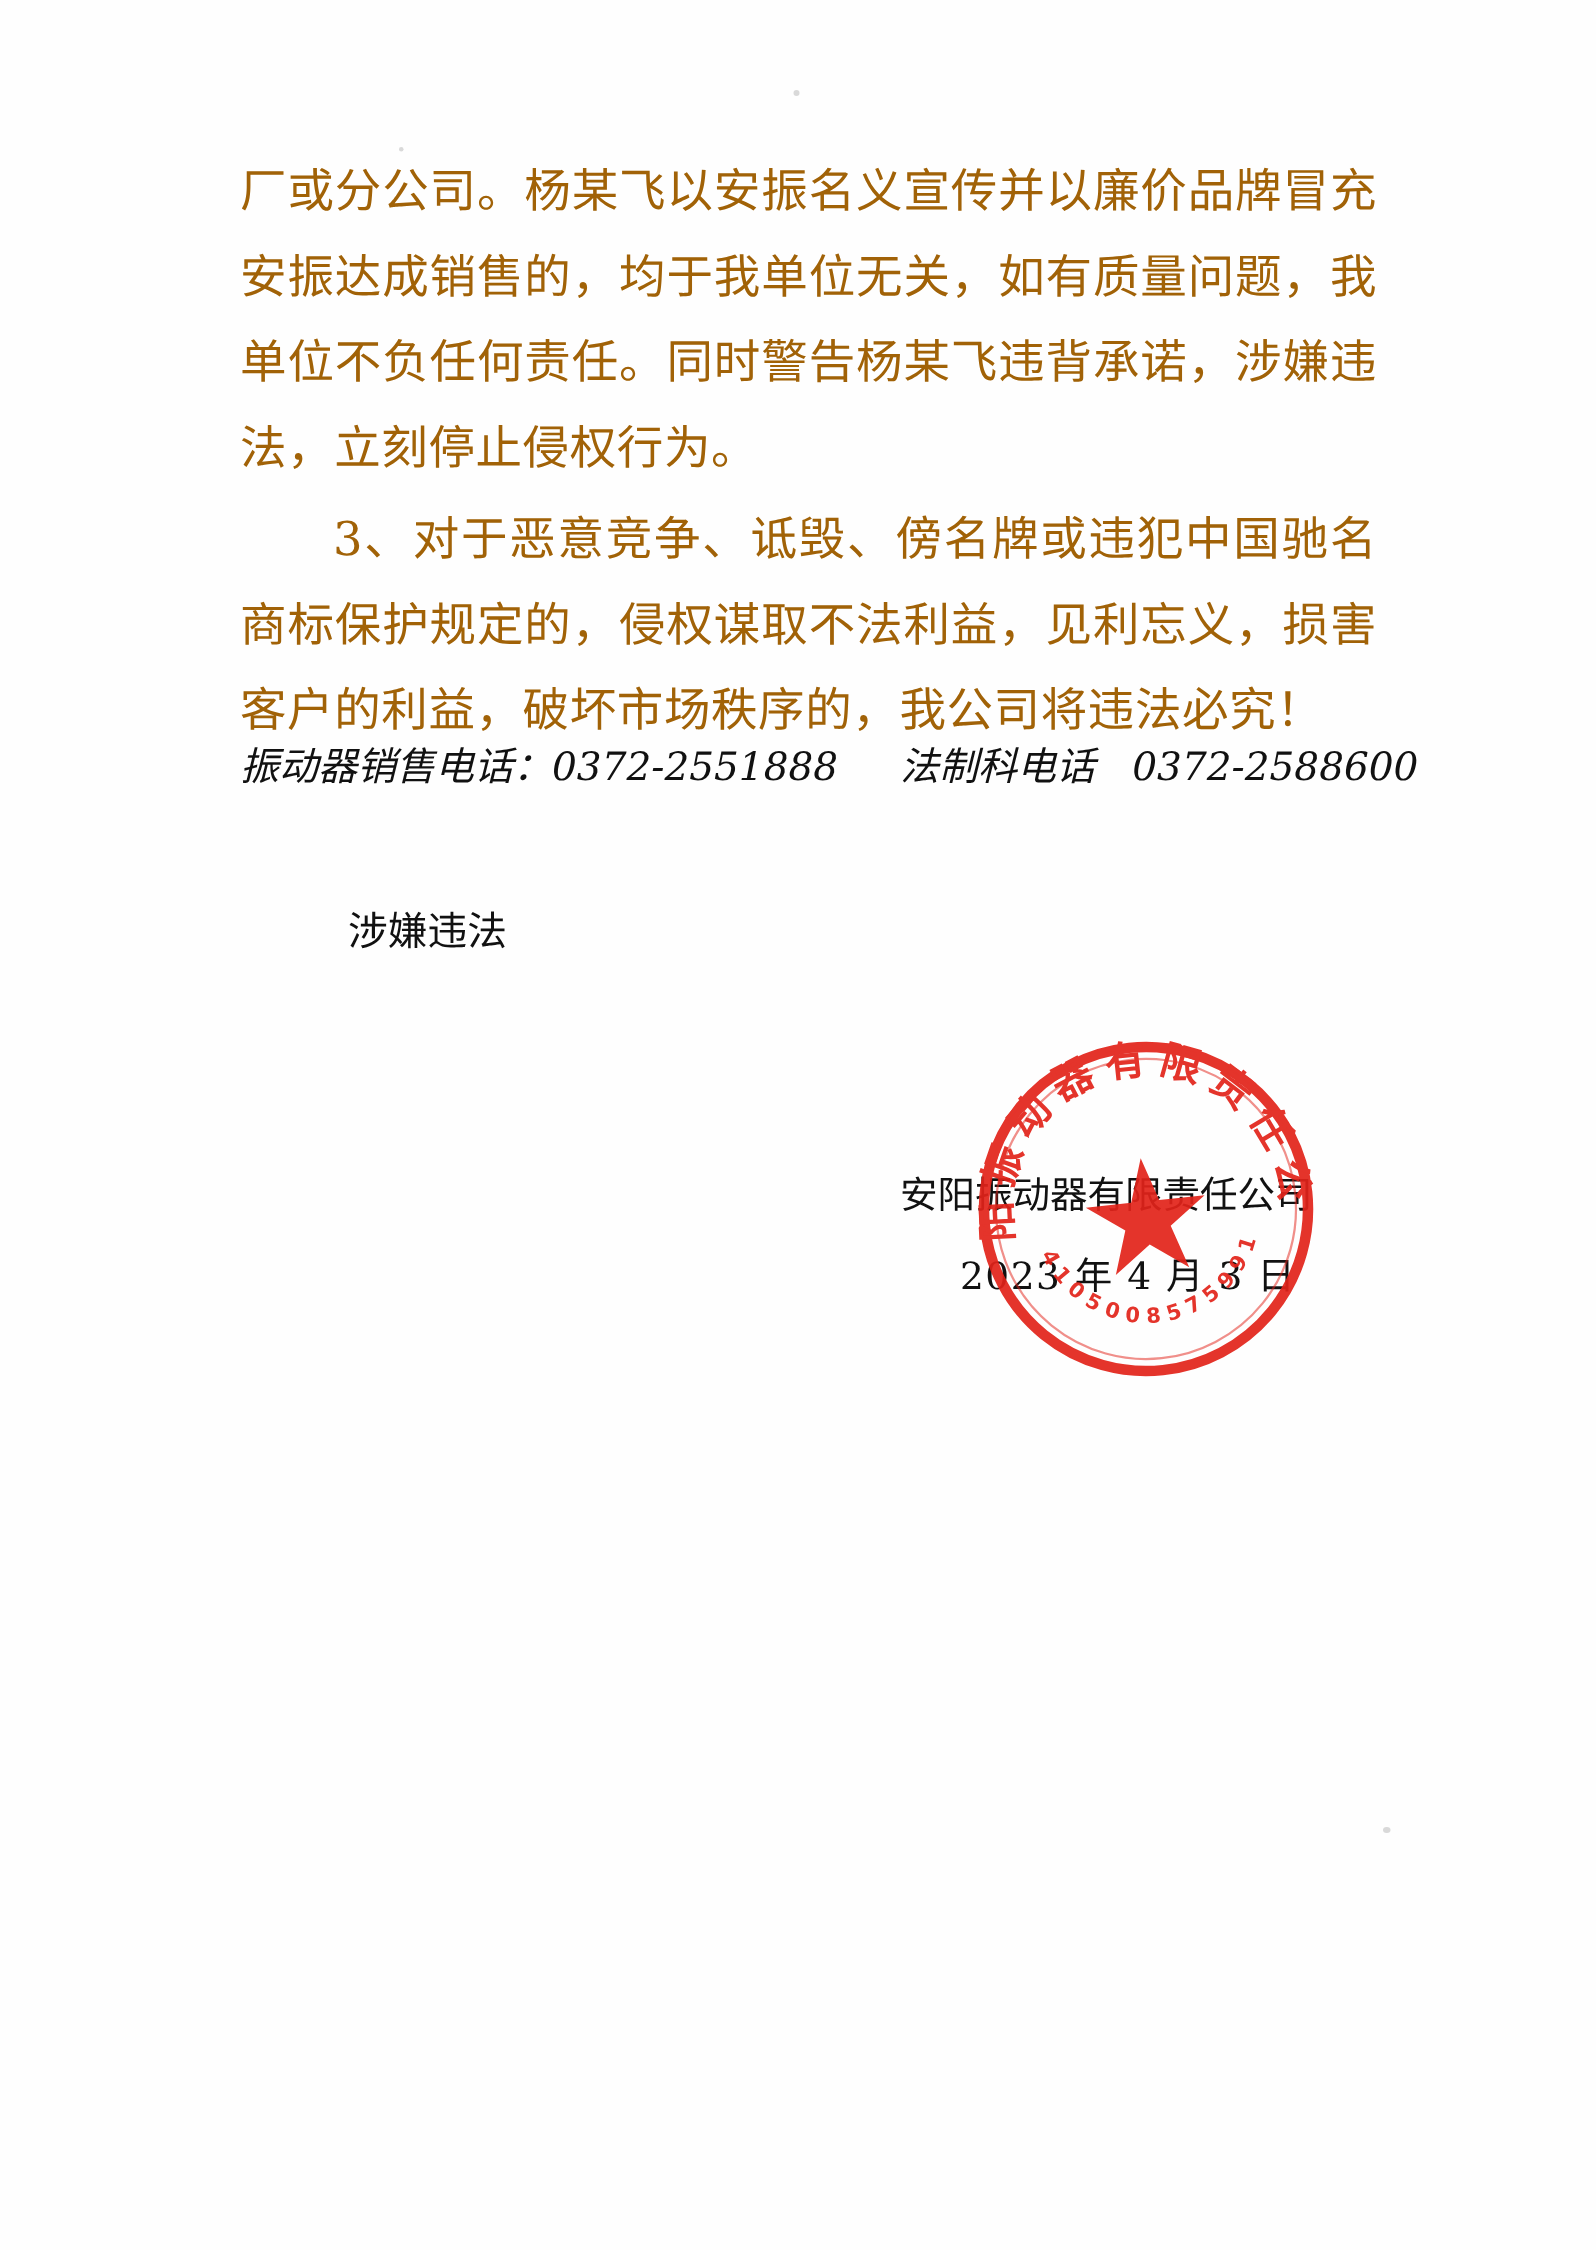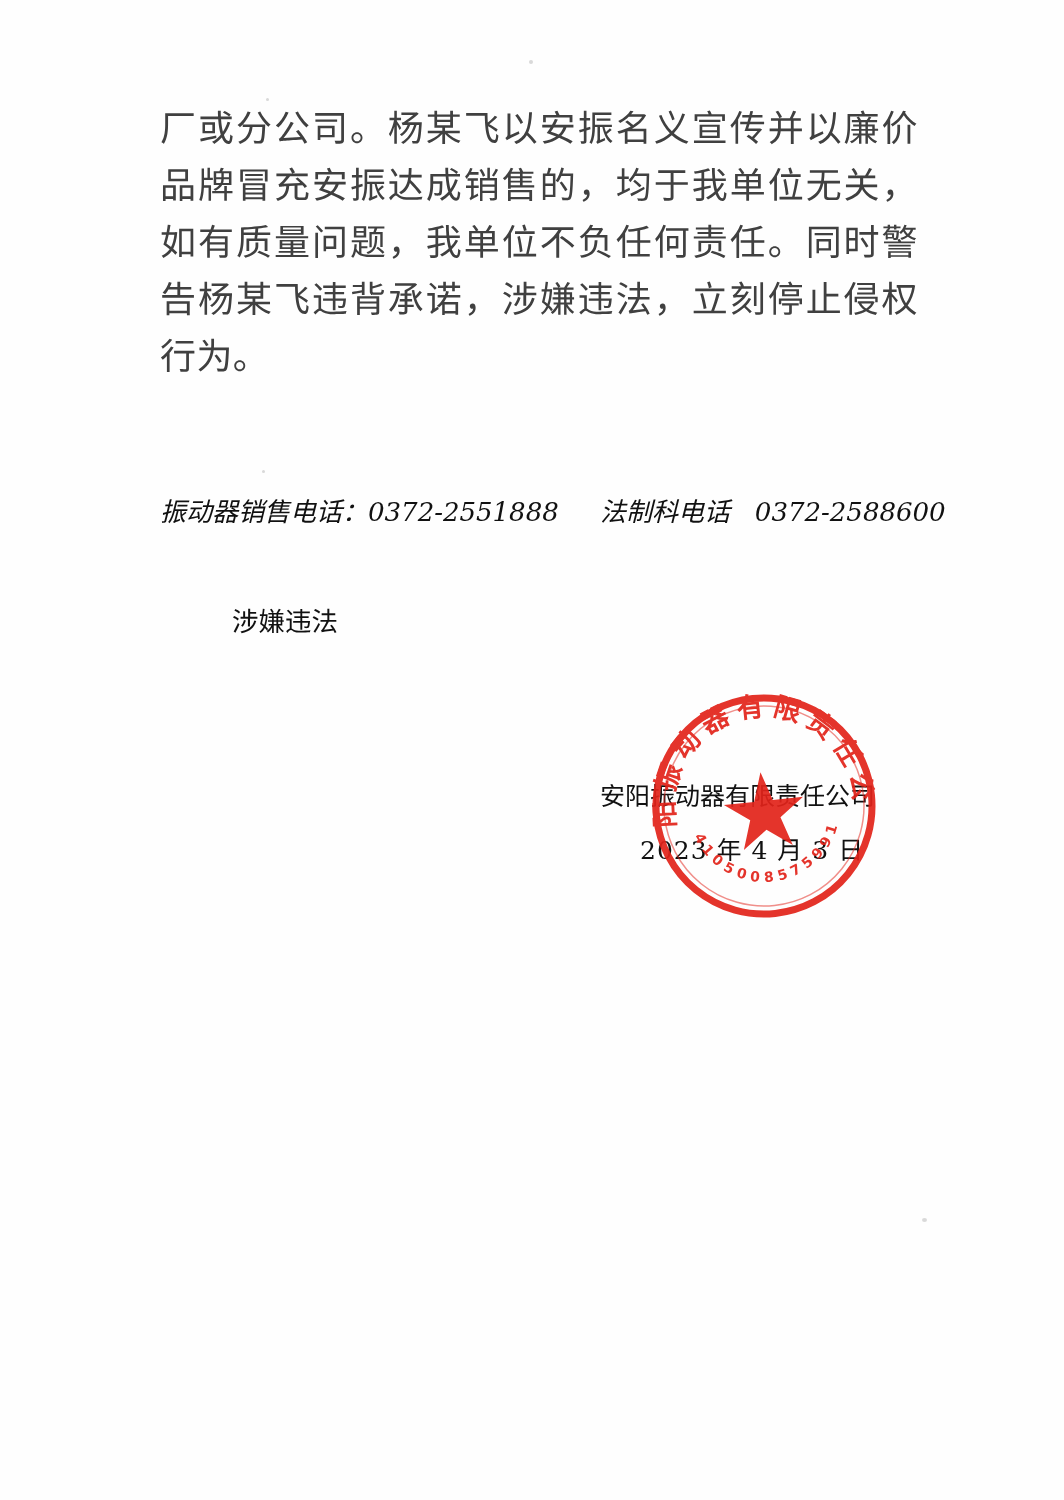--- a/index.html
+++ b/index.html
@@ -32,27 +32,27 @@
 
   .doc-body {
     position: absolute;
     left: 160px;
     top: 100px;
     width: 758px;
   }
 
   p.para {
     margin: 0 0 4px 0;
-    font-size: 36px;
+    font-size: 31px;
     line-height: 57px;
     letter-spacing: 0.4px;
     text-align: justify;
     text-justify: inter-ideograph;
     font-family: "DejaVu Serif", "Liberation Serif", serif;
-    color: #404040;
+    color: #a16207;
   }
   p.para.indent {
     text-indent: 2em;
   }
 
   .phones {
     position: absolute;
     left: 160px;
     top: 492px;
     font-size: 26px;
@@ -109,20 +109,21 @@
 
 <div class="page">
 
   <div class="speck" style="left:529px; top:60px; width:4px; height:4px;"></div>
   <div class="speck" style="left:266px; top:98px; width:3px; height:3px;"></div>
   <div class="speck" style="left:262px; top:470px; width:3px; height:3px;"></div>
   <div class="speck" style="left:922px; top:1218px; width:5px; height:4px;"></div>
 
   <div class="doc-body">
     <p class="para">厂或分公司。杨某飞以安振名义宣传并以廉价品牌冒充安振达成销售的，均于我单位无关，如有质量问题，我单位不负任何责任。同时警告杨某飞违背承诺，涉嫌违法，立刻停止侵权行为。</p>
+    <p class="para indent">3、对于恶意竞争、诋毁、傍名牌或违犯中国驰名商标保护规定的，侵权谋取不法利益，见利忘义，损害客户的利益，破坏市场秩序的，我公司将违法必究！</p>
   </div>
 
   <div class="phones">振动器销售电话：0372-2551888     法制科电话   0372-2588600</div>
 
   <div class="declare">涉嫌违法</div>
 
   <div class="signature">
     <div>安阳振动器有限责任公司</div>
     <div class="date">2023 年 4 月 3 日</div>
   </div>

